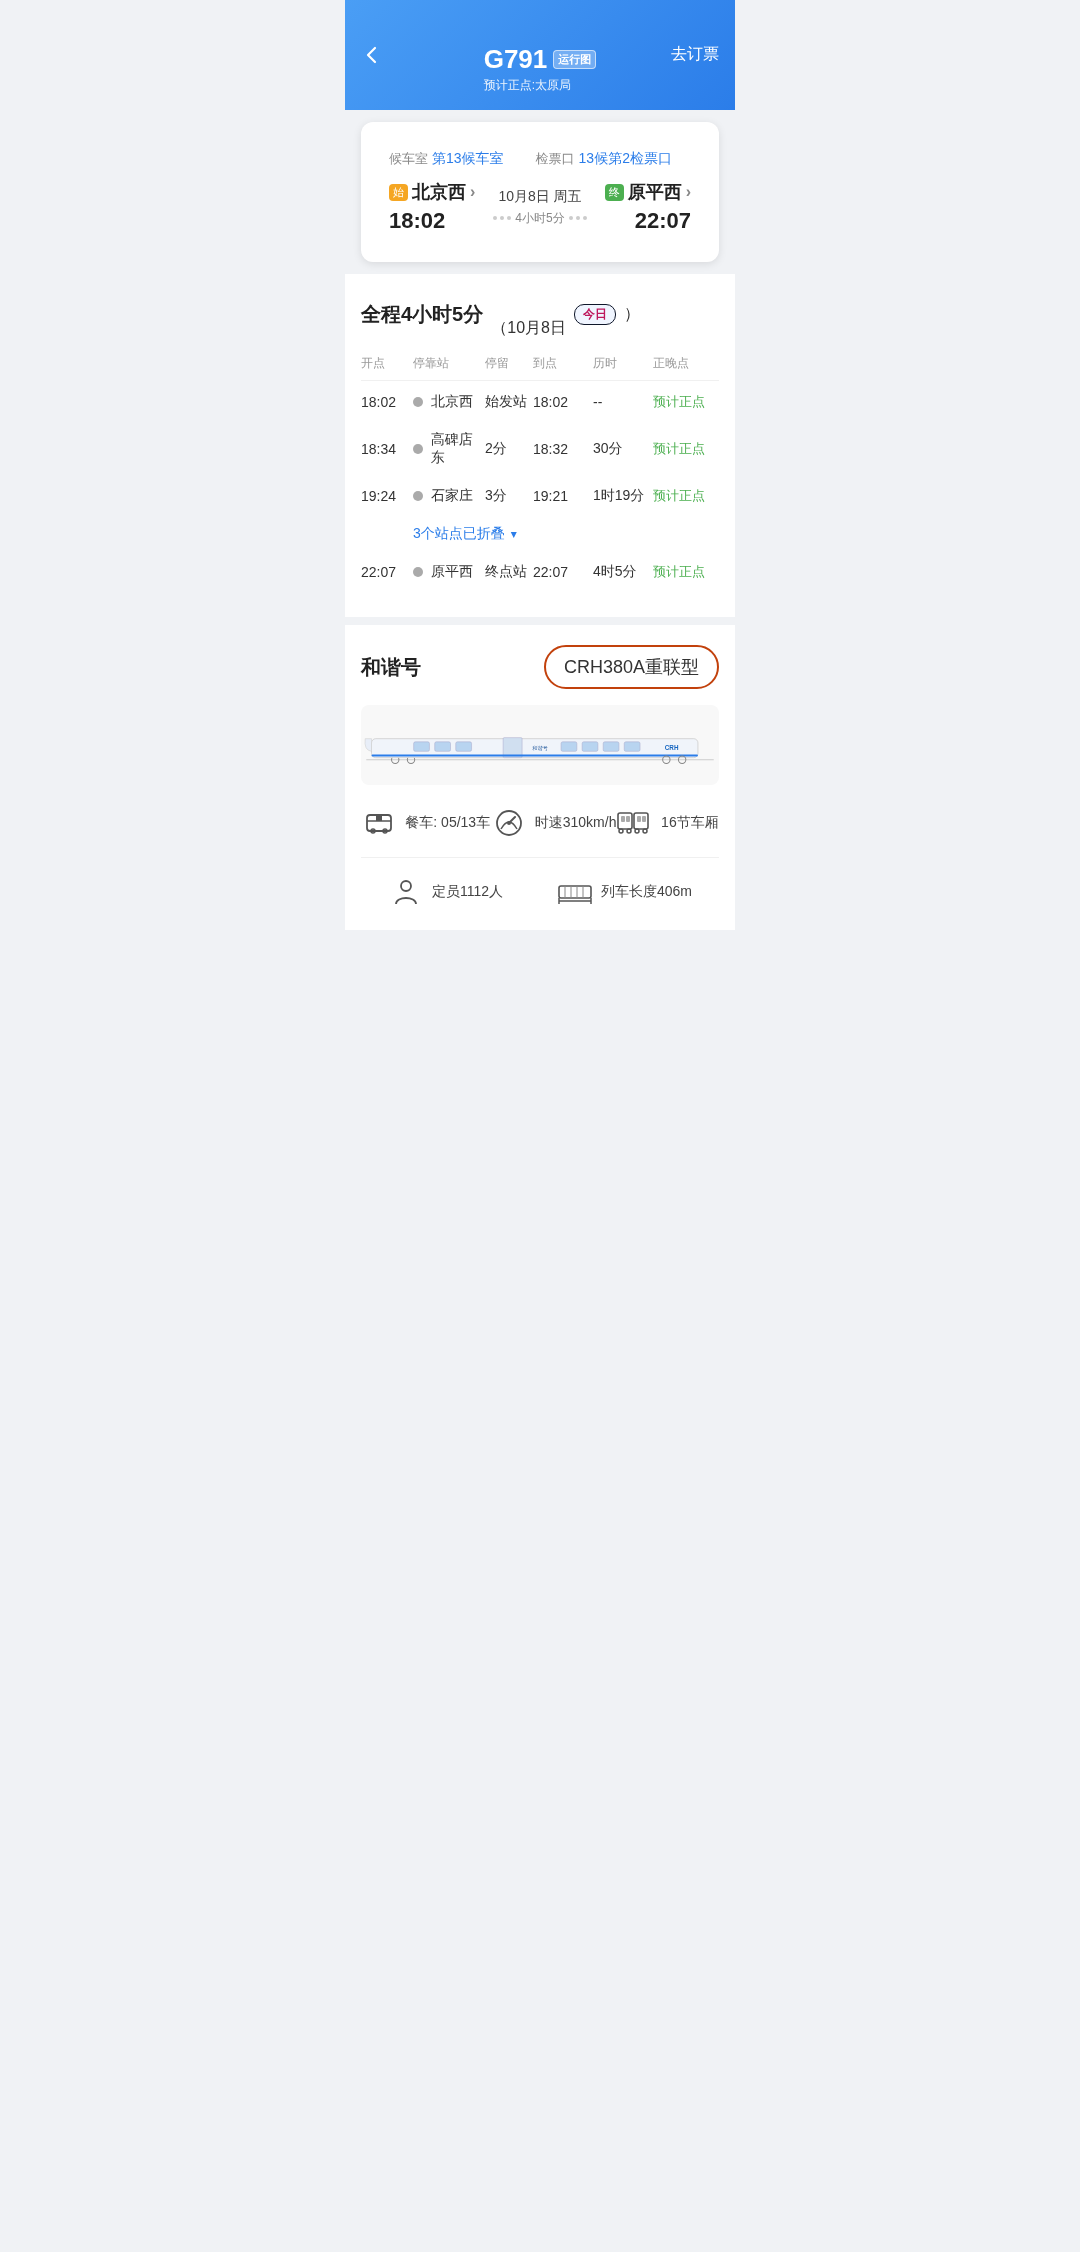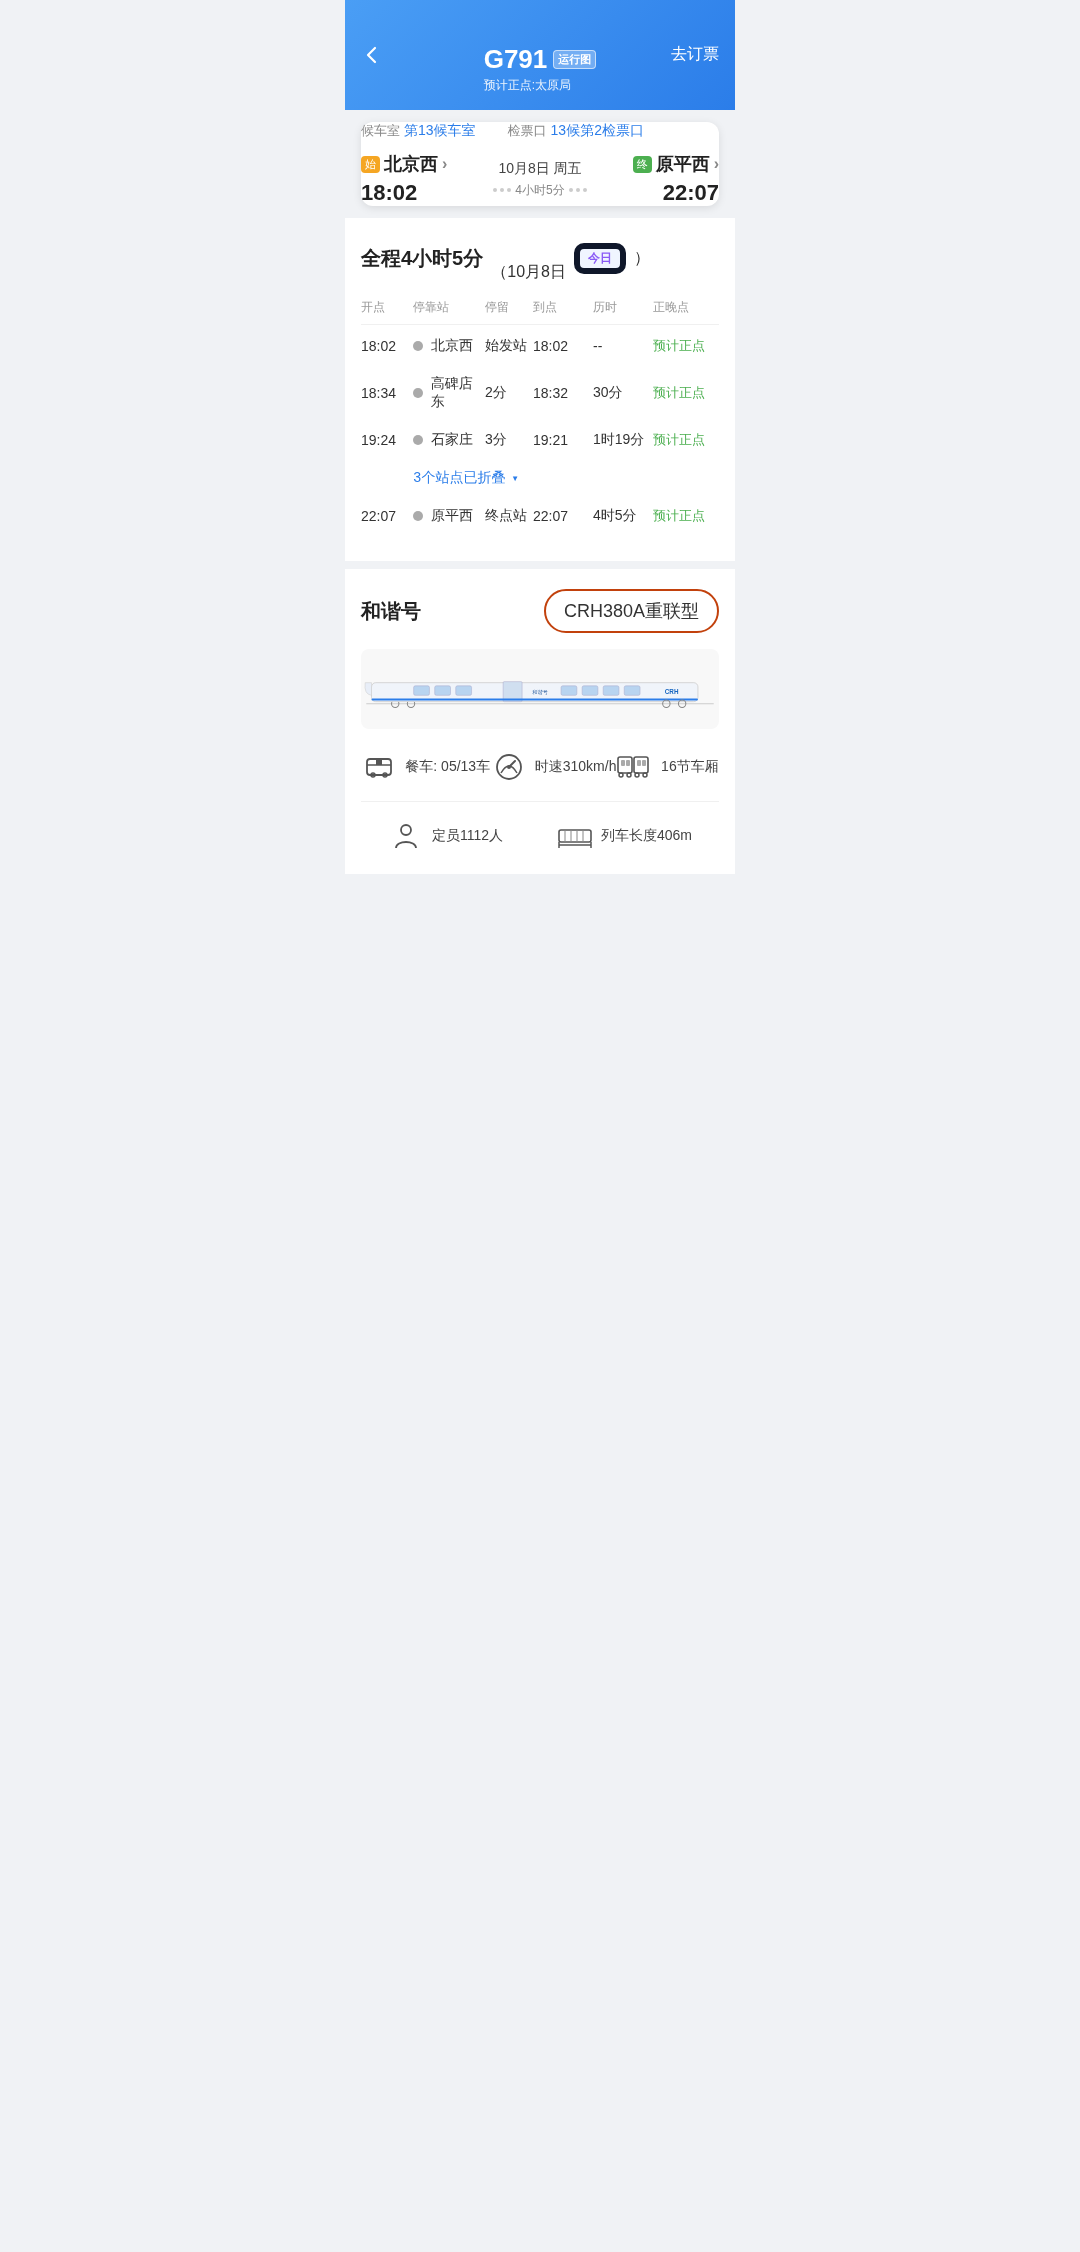--- a/index.html
+++ b/index.html
@@ -59,21 +59,21 @@
       color: white;
       font-size: 16px;
       cursor: pointer;
     }
 
     
     .ticket-card {
       background: white;
       margin: 12px 16px;
       border-radius: 12px;
-      padding: 0;
+      padding: 28px;
       box-shadow: 0 2px 8px rgba(0,0,0,0.1);
     }
     .ticket-card-top {
       display: flex;
       gap: 16px;
       margin-bottom: 12px;
     }
     .ticket-info-item {
       display: flex;
       align-items: center;
@@ -167,24 +167,24 @@
       font-size: 20px;
       font-weight: bold;
       color: #222;
       display: flex;
       align-items: center;
       gap: 8px;
       margin-bottom: 16px;
     }
     .today-badge {
       background: #f0f5ff;
-      border: 6px solid #0f172a;
+      border: 1px solid #0f172a;
       border-radius: 10px;
       font-size: 12px;
-      color: #8b5cf6;
+      color: #be185d;
       padding: 1px 8px;
     }
     .schedule-table {
       width: 100%;
     }
     .schedule-header {
       display: grid;
       grid-template-columns: 52px 72px 48px 60px 60px auto;
       font-size: 12px;
       color: #999;
@@ -214,21 +214,20 @@
       gap: 4px;
     }
     .collapse-row {
       display: flex;
       align-items: center;
       gap: 6px;
       color: #2b7de9;
       font-size: 14px;
       margin: 4px 0 20px 52px;
       cursor: pointer;
-      font-family: Liberation Mono, monospace;
     }
     .collapse-arrow {
       font-size: 12px;
     }
 
     
     .section-card {
       background: white;
       margin: 8px 0;
       padding: 20px 16px;

